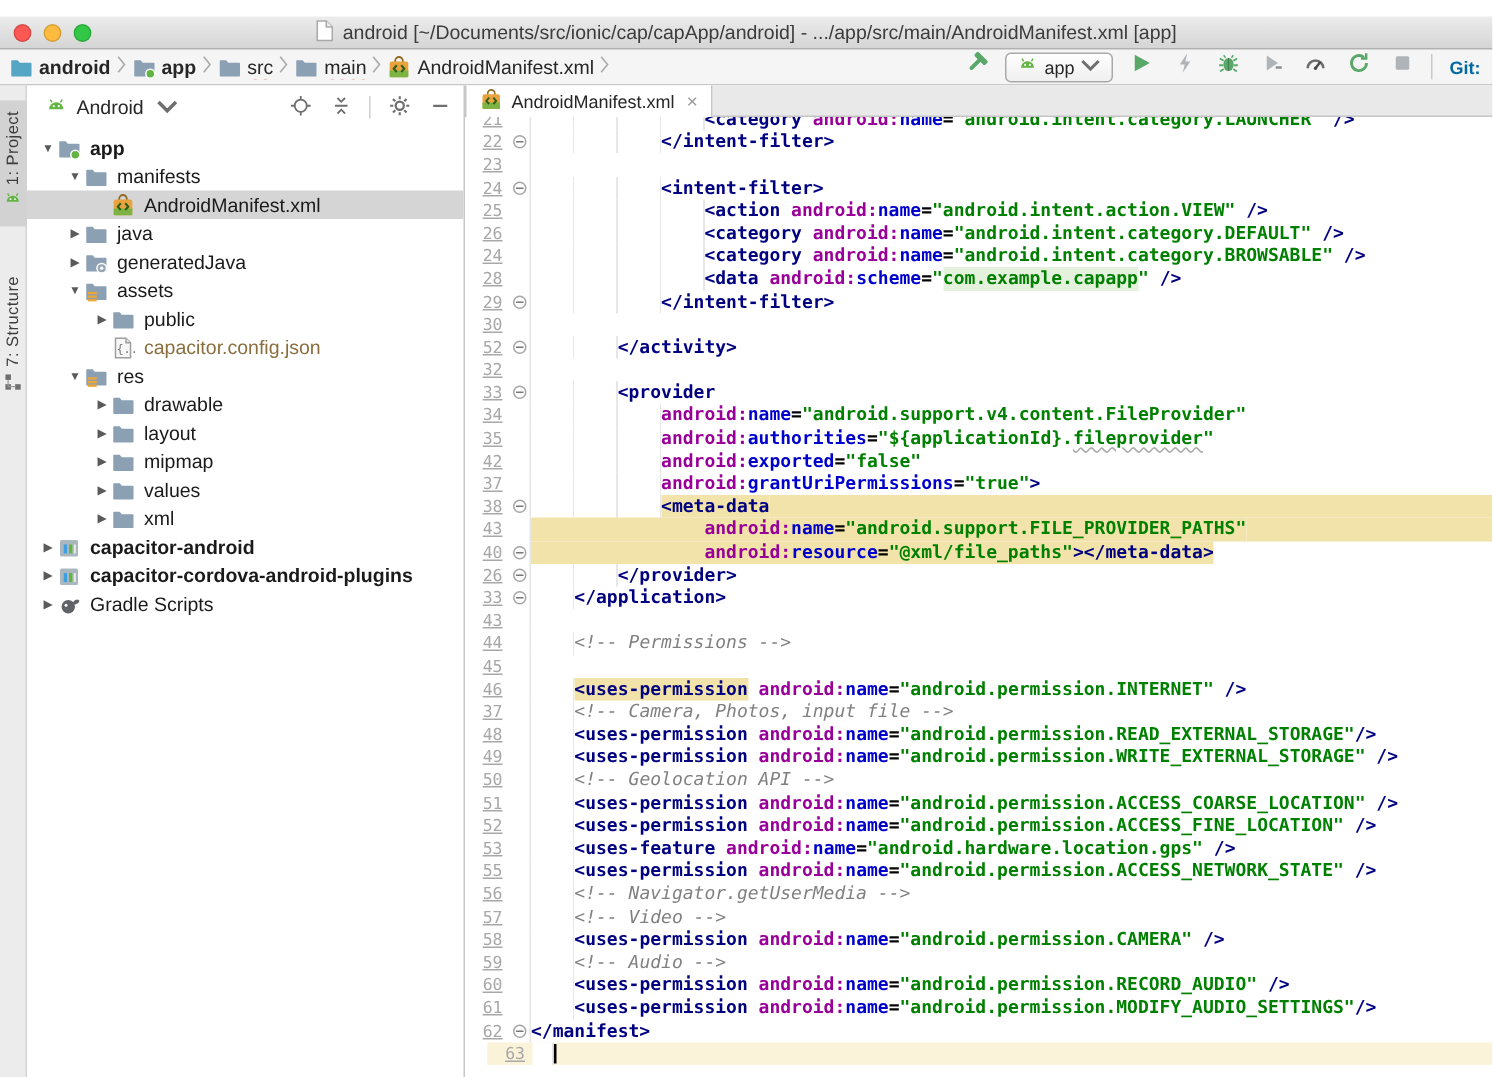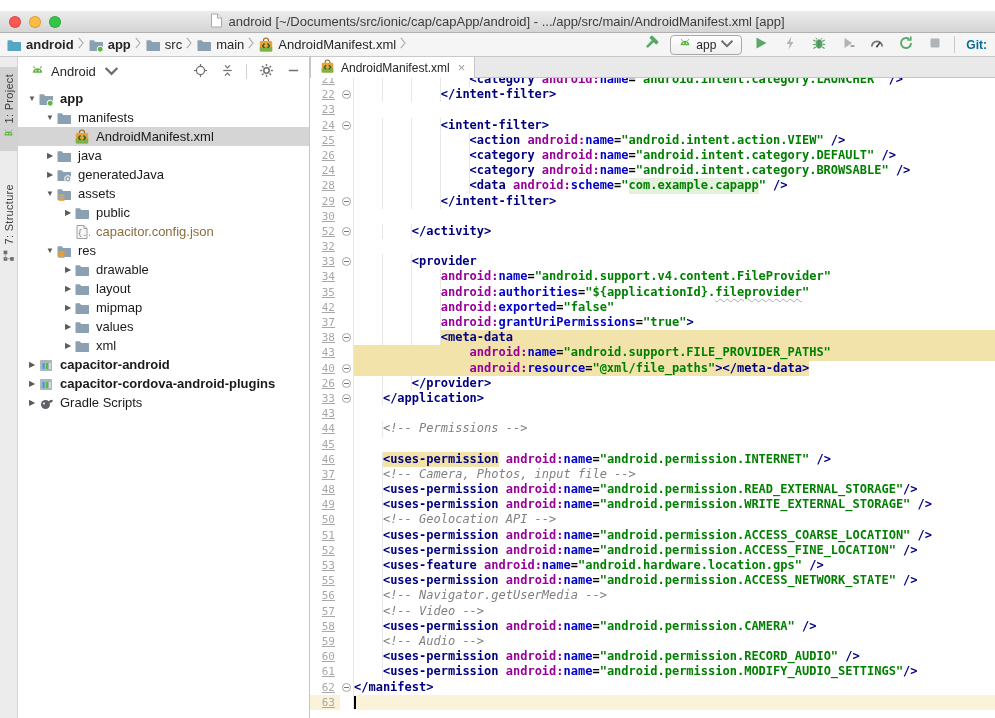--- a/index.html
+++ b/index.html
@@ -70,21 +70,21 @@
     display:flex; align-items:stretch; flex:none; }
   .tab { background:#FFFFFF; border-right:1px solid #C6C6C6; border-left:1px solid #C6C6C6;
     display:flex; align-items:center; gap:6px; padding:0 9px; font-size:12px; color:#262626; margin-bottom:-1px; }
   .tab svg{width:15px;height:15px;}
   .tclose { color:#9B9B9B; font-size:13px; line-height:1; margin-left:2px; }
   .code { flex:1; overflow:hidden; font-family:"DejaVu Sans Mono", monospace;
     font-size:12px; font-weight:bold; }
   .codeinner { margin-top:-6px; }
   .cl { display:flex; height:15.2px; line-height:15.2px; background:#fff; }
   .cl span { white-space:pre; }
-  .cl.caret-line { background:var(--caret-line,#FBF3D9); }
+  .cl.caret-line { background:var(--caret-line,#FBF3D9);margin-left:15px; }
   .gnum { width:30px; flex:none; text-align:right; padding-right:5px; color:#A8A8A8;
     font-weight:normal; font-size:11px; background:inherit;text-decoration:underline; }
   .gfold { width:14px; flex:none; background:#fff; border-right:1px solid #E6E6E6; position:relative; }
   .fold-marker { position:absolute; right:2px; top:3px; width:9px; height:9px;
     border:1px solid #A6A6A6; border-radius:50%; background:#fff; }
   .fold-marker::after { content:""; position:absolute; left:1px; right:1px; top:3px; height:1px; background:#777; }
   .fill { flex:1; }
   .caret { width:2px; height:13px; background:#000; align-self:center; flex:none; }
   .tok-t  { color:var(--tag,#000080); }
   .tok-ns { color:var(--attr-ns,#990099);text-align:center; }

